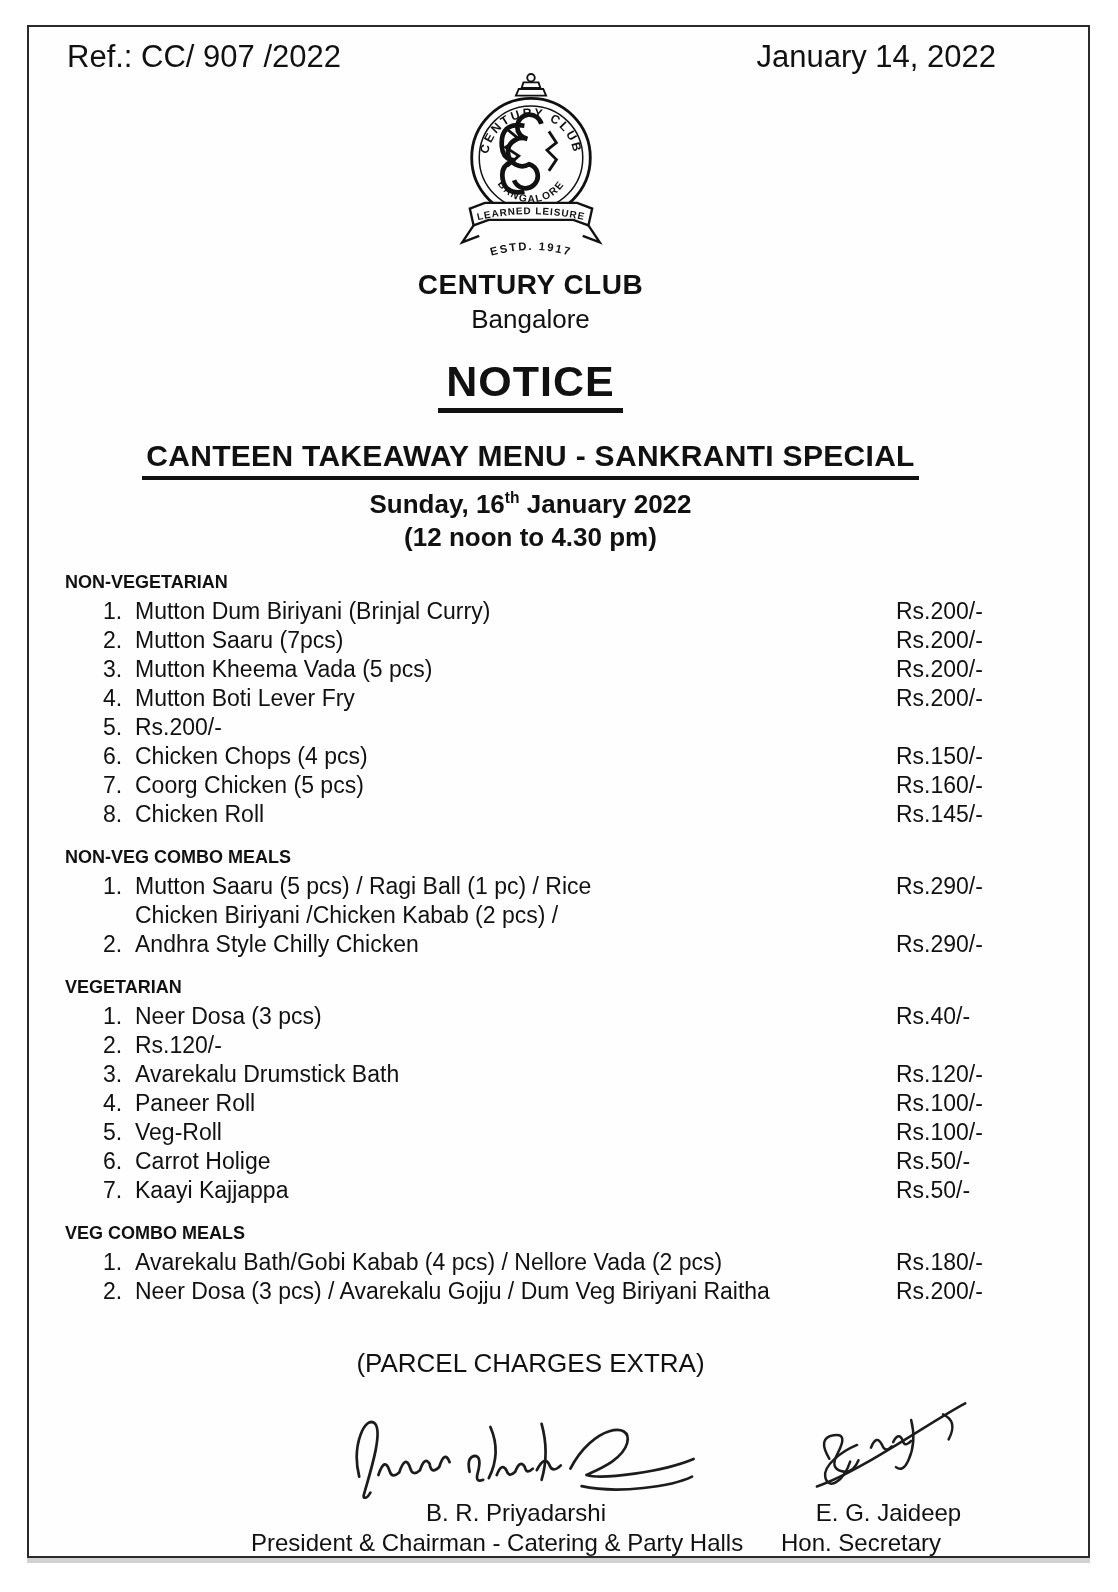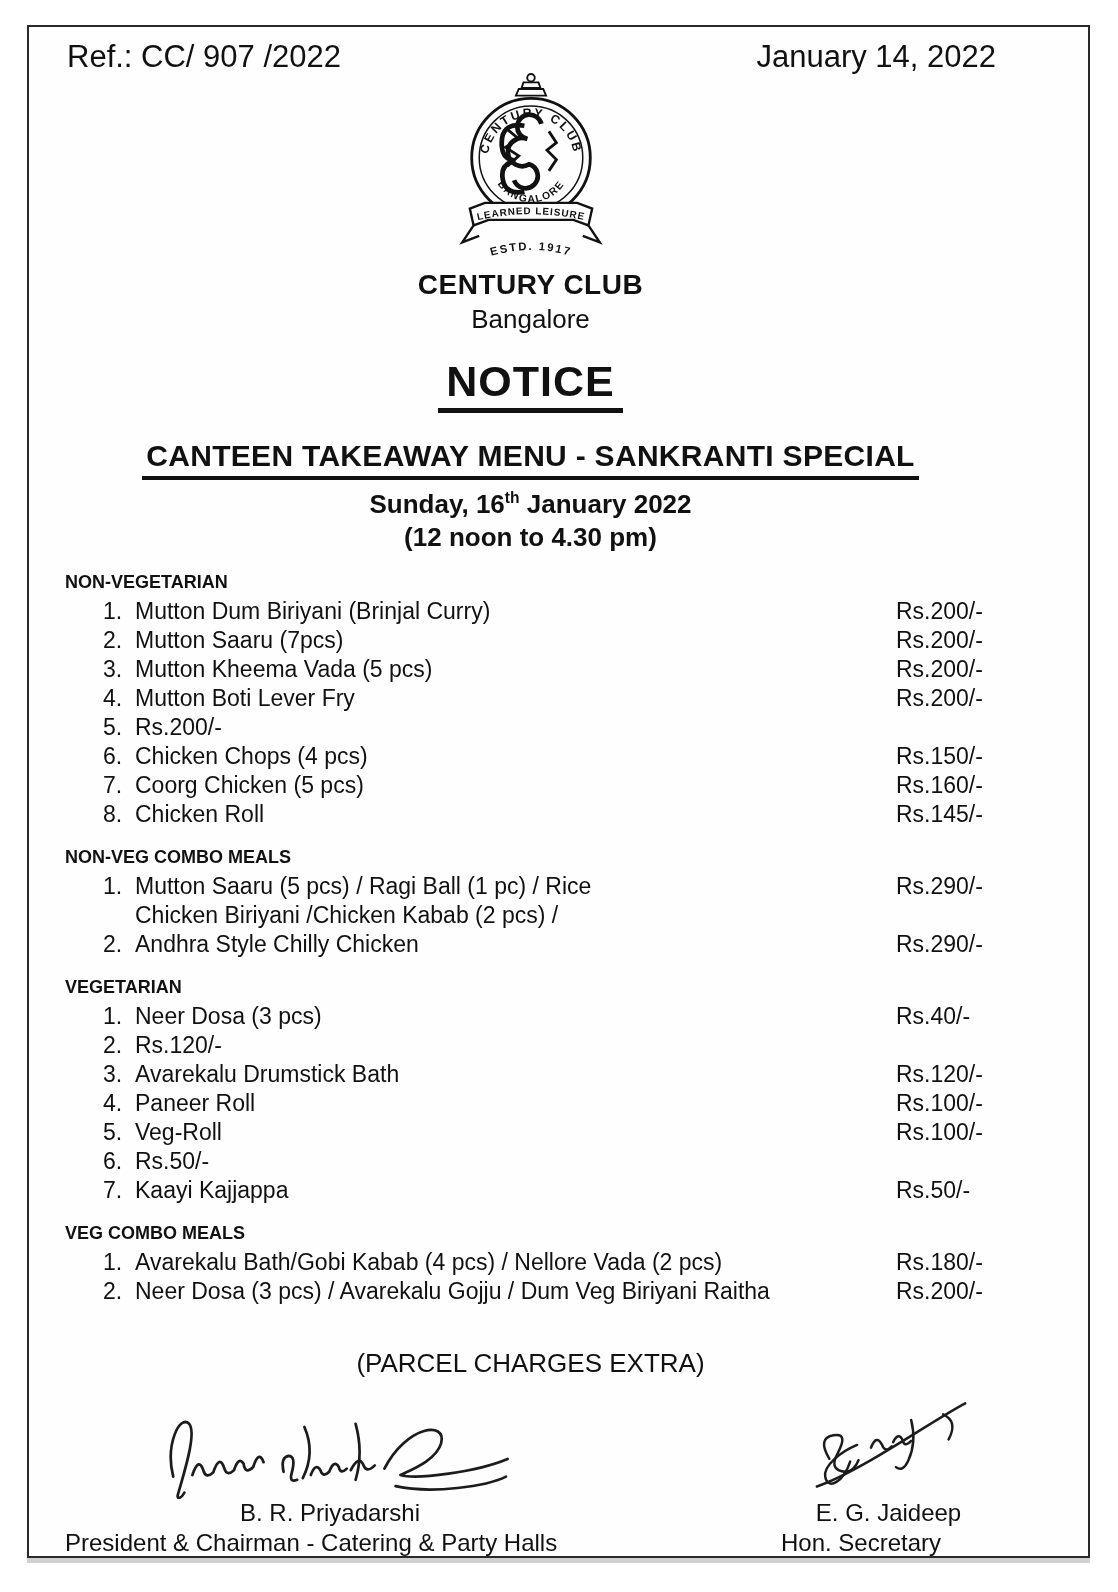--- a/index.html
+++ b/index.html
@@ -54,21 +54,21 @@
     display: flex; align-items: flex-end;
     padding-left: 38px;
     font-size: 23px; line-height: 29px;
   }
   .item-num { flex: none; width: 32px; }
   .item-name { flex: 1; white-space: pre-line; }
   .item-price { flex: none; width: 100px; }
   .parcel-note { margin-top: 42px; font-size: 26px; font-weight: normal; }
   .footer {
     margin-top: 16px;
-    display: flex; justify-content: space-between; align-items: flex-end;
+    display: flex; justify-content: flex-end; align-items: flex-end;
   }
   .sig-block-left { width: 530px; }
   .sig-block-right { width: 215px; }
   .sig-img { display: block; margin: 0 auto; }
   .sig-name { font-size: 24px; text-align: center; line-height: 28px; }
   .sig-title { font-size: 24px; text-align: left; line-height: 32px; white-space: nowrap; }
   .crest { display: block; margin: 0 auto; }
   svg text { fill: #111; }
 </style>
 </head>
@@ -239,20 +239,21 @@
   </div>
 
   <div class="item">
     <span class="item-num">5.</span>
     <span class="item-name">Veg-Roll</span>
     <span class="item-price">Rs.100/-</span>
   </div>
 
   <div class="item">
     <span class="item-num">6.</span>
+    <span class="item-name">Carrot Holige</span>
     <span class="item-price">Rs.50/-</span>
   </div>
 
   <div class="item">
     <span class="item-num">7.</span>
     <span class="item-name">Kaayi Kajjappa</span>
     <span class="item-price">Rs.50/-</span>
   </div>
 </div>
   </div>

